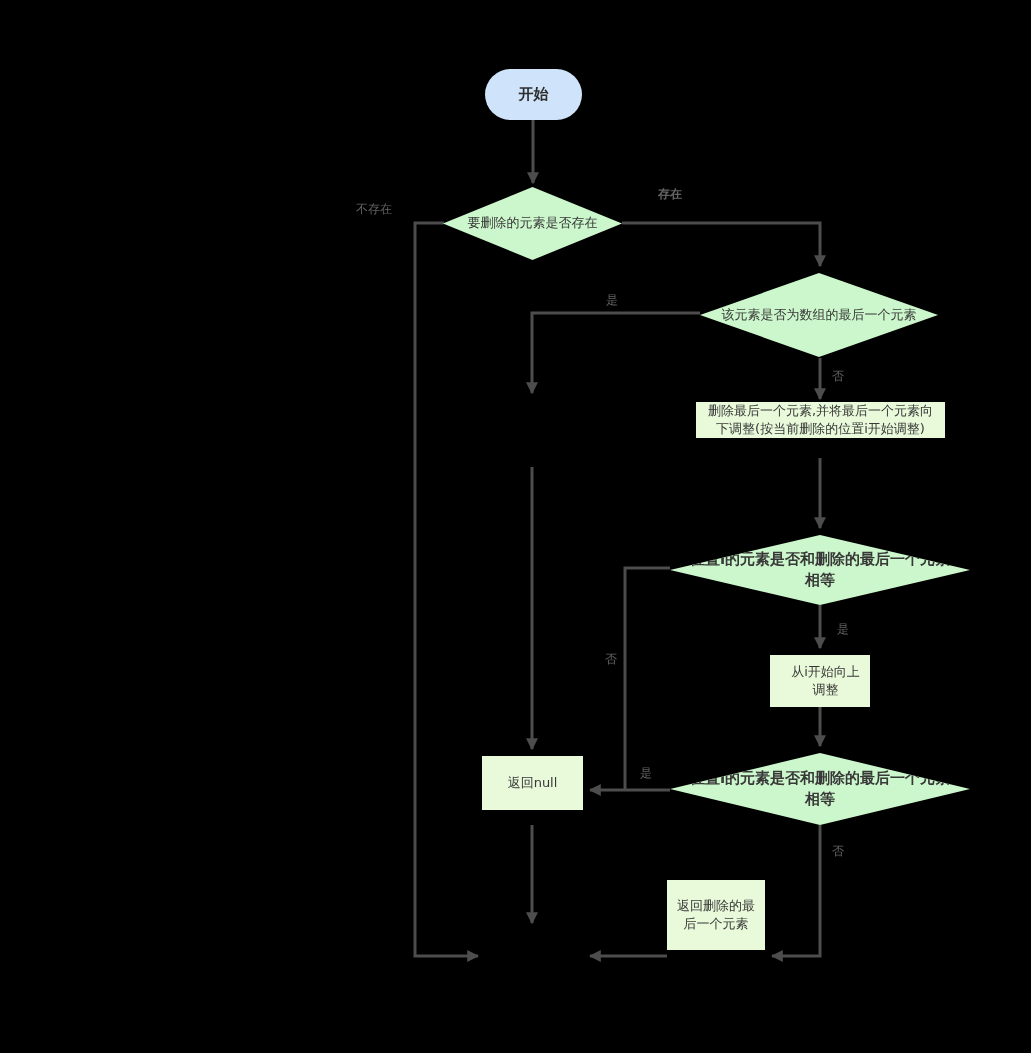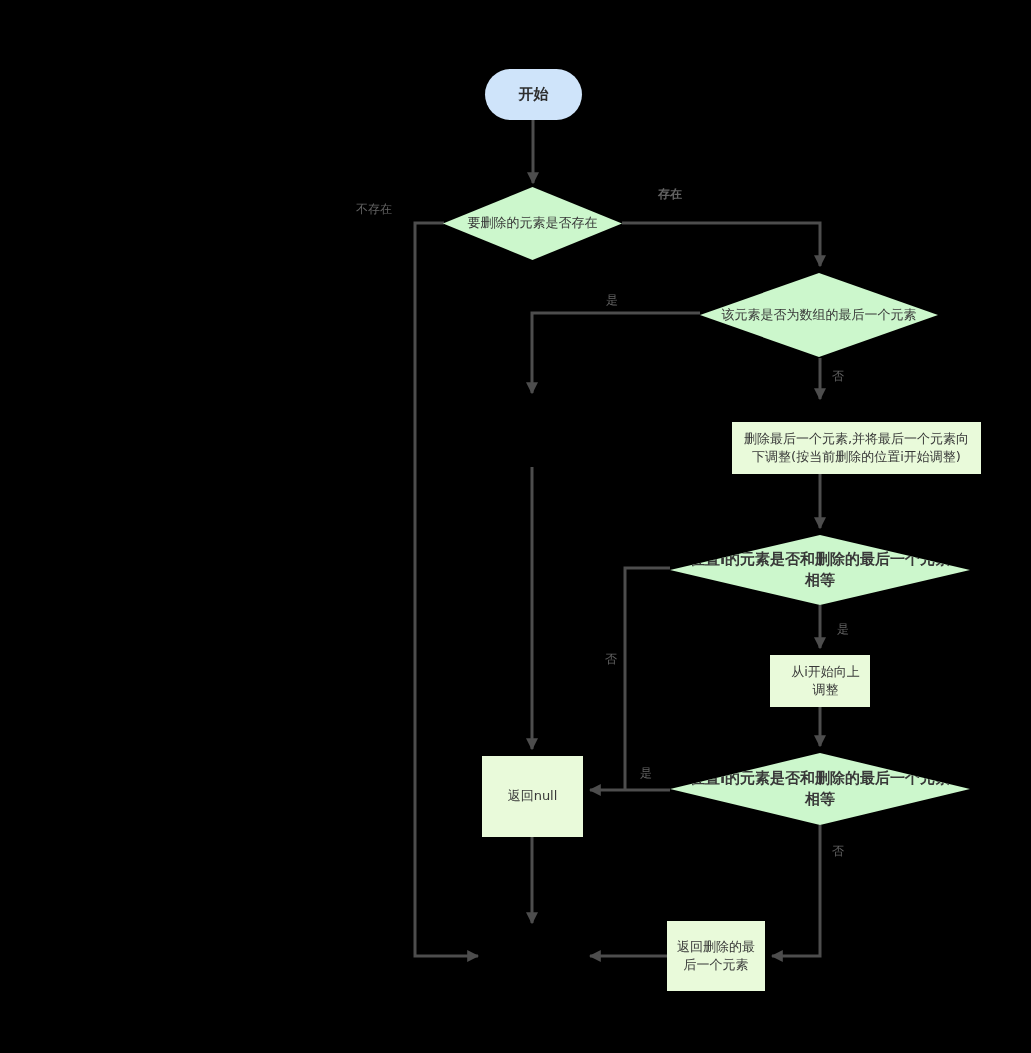--- a/index.html
+++ b/index.html
@@ -88,31 +88,31 @@
     <path class="edge" d="M667,956 H590" marker-end="url(#arrow)"></path>
   </svg>
 
   <div class="node terminal" style="left:485px; top:69px; width:97px; height:51px;">开始</div>
 
   <div class="node decision" style="left:443px; top:187px; width:179px; height:73px;">要删除的元素是否存在</div>
 
   <div class="node decision" style="left:700px; top:273px; width:238px; height:84px;">该元素是否为数组的最后一个元素</div>
 
 
-  <div class="node process" style="left:696px; top:422px; width:249px; height:52px;margin-left:36px;">删除最后一个元素,并将最后一个元素向下调整(按当前删除的位置i开始调整)</div>
+  <div class="node process" style="left:696px; top:402px; width:249px; height:36px;">删除最后一个元素,并将最后一个元素向下调整(按当前删除的位置i开始调整)</div>
 
   <div class="node decision small-text" style="left:670px; top:535px; width:300px; height:70px;">位置i的元素是否和删除的最后一个元素相等</div>
 
   <div class="node process" style="left:770px; top:655px; width:100px; height:52px;padding-left:19px;">从i开始向上调整</div>
 
   <div class="node decision small-text" style="left:670px; top:753px; width:300px; height:72px;">位置i的元素是否和删除的最后一个元素相等</div>
 
-  <div class="node process" style="left:482px; top:756px; width:101px; height:81px;">返回null</div>
+  <div class="node process" style="left:482px; top:756px; width:101px; height:54px;">返回null</div>
 
-  <div class="node process" style="left:667px; top:921px; width:98px; height:70px;">返回删除的最后一个元素</div>
+  <div class="node process" style="left:667px; top:880px; width:98px; height:70px;">返回删除的最后一个元素</div>
 
 
   <span class="edge-label" style="left:374px; top:209px;">不存在</span>
 
   <span class="edge-label" style="left:670px; top:194px;font-weight:bold;">存在</span>
 
   <span class="edge-label" style="left:612px; top:300px;">是</span>
 
   <span class="edge-label" style="left:838px; top:376px;">否</span>
 

